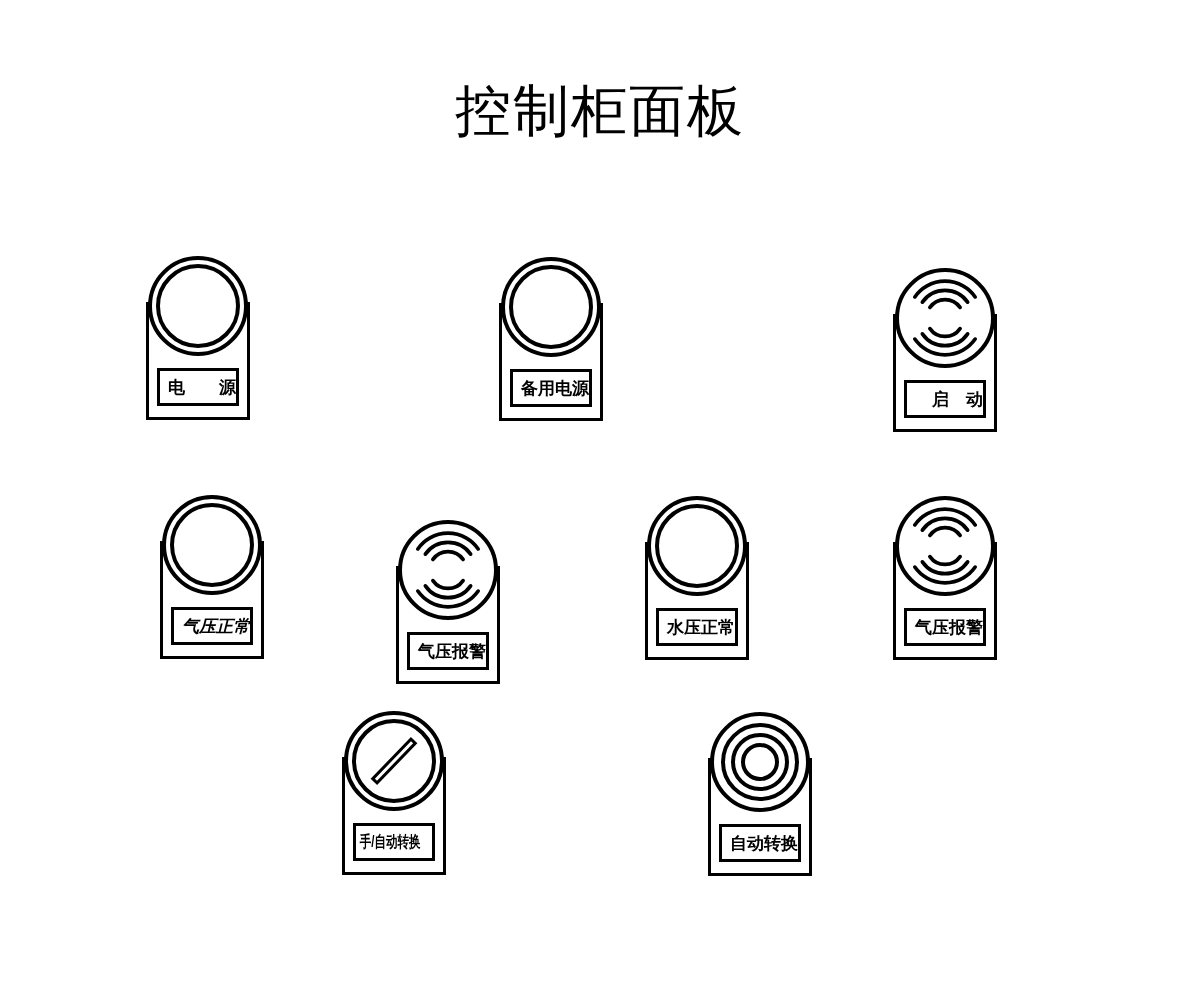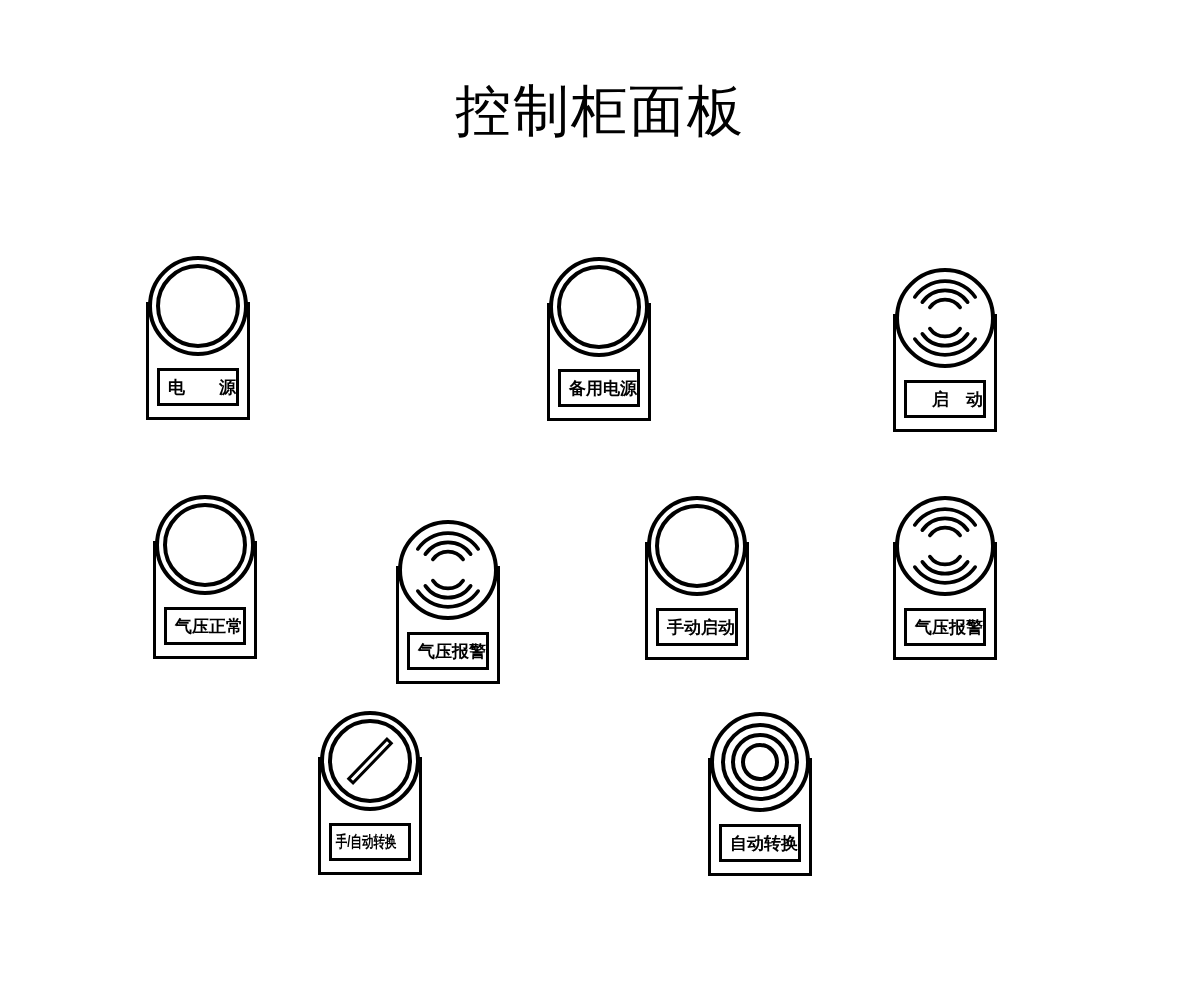--- a/index.html
+++ b/index.html
@@ -63,21 +63,21 @@
     <div class="body"></div>
     <div class="sym">
           <div class="c-outer">
             <div class="ring r84"></div>
           </div>
         </div>
     <div class="label-box">
       <span class="label-text">电　　源</span>
     </div>
   </div>
-      <div class="unit" style="left: 547px; top: 257px;">
+      <div class="unit" style="left: 499px; top: 257px;">
     <div class="body"></div>
     <div class="sym">
           <div class="c-outer">
             <div class="ring r84"></div>
           </div>
         </div>
     <div class="label-box">
       <span class="label-text">备用电源</span>
     </div>
   </div>
@@ -92,21 +92,21 @@
               <path d="M33.6 61.5 A20 20 0 0 0 66.4 61.5"></path>
               <path d="M25.4 67.2 A30 30 0 0 0 74.6 67.2"></path>
               <path d="M17.2 72.9 A40 40 0 0 0 82.8 72.9"></path>
             </svg>
           </div>
         </div>
     <div class="label-box">
       <span class="label-text">启　动</span>
     </div>
   </div>
-      <div class="unit" style="left: 153px; top: 495px;">
+      <div class="unit" style="left: 160px; top: 495px; font-style: italic;">
     <div class="body"></div>
     <div class="sym">
           <div class="c-outer">
             <div class="ring r84"></div>
           </div>
         </div>
     <div class="label-box">
       <span class="label-text">气压正常</span>
     </div>
   </div>
@@ -129,42 +129,42 @@
     </div>
   </div>
       <div class="unit" style="left: 645px; top: 496px;">
     <div class="body"></div>
     <div class="sym">
           <div class="c-outer">
             <div class="ring r84"></div>
           </div>
         </div>
     <div class="label-box">
-      <span class="label-text">手动启动</span>
+      <span class="label-text">水压正常</span>
     </div>
   </div>
       <div class="unit" style="left: 893px; top: 496px;">
     <div class="body"></div>
     <div class="sym">
           <div class="c-outer">
             <svg viewBox="0 0 100 100" class="arcs">
               <path d="M33.6 38.5 A20 20 0 0 1 66.4 38.5"></path>
               <path d="M25.4 32.8 A30 30 0 0 1 74.6 32.8"></path>
               <path d="M17.2 27.1 A40 40 0 0 1 82.8 27.1"></path>
               <path d="M33.6 61.5 A20 20 0 0 0 66.4 61.5"></path>
               <path d="M25.4 67.2 A30 30 0 0 0 74.6 67.2"></path>
               <path d="M17.2 72.9 A40 40 0 0 0 82.8 72.9"></path>
             </svg>
           </div>
         </div>
     <div class="label-box">
       <span class="label-text">气压报警</span>
     </div>
   </div>
-      <div class="unit" style="left: 318px; top: 711px;">
+      <div class="unit" style="left: 342px; top: 711px;">
     <div class="body"></div>
     <div class="sym">
           <div class="c-outer">
             <div class="ring r84"></div>
             <div class="handle"></div>
           </div>
         </div>
     <div class="label-box">
       <span class="label-text compress">手/自动转换</span>
     </div>

